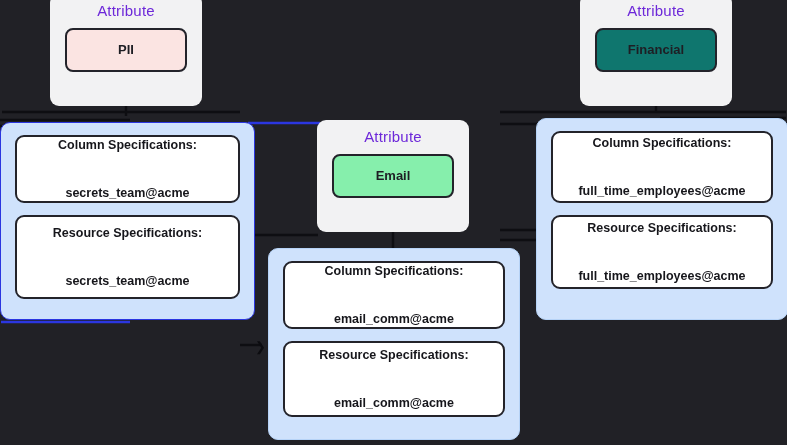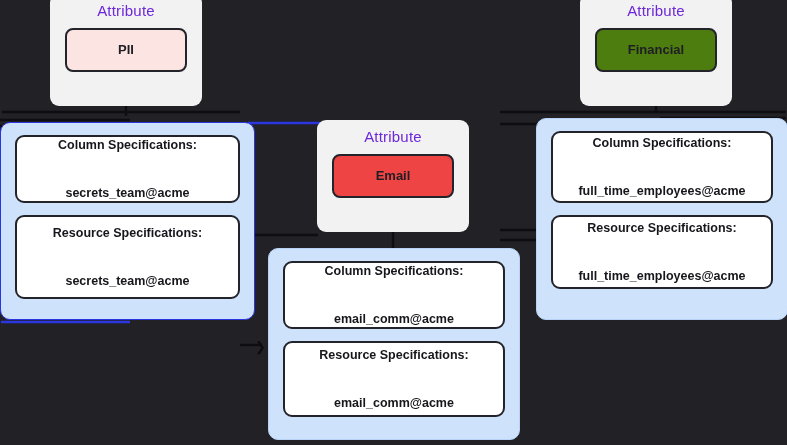--- a/index.html
+++ b/index.html
@@ -56,22 +56,22 @@
     align-items: center;
     justify-content: center;
     font-size: 13px;
     font-weight: bold;
     color: #1e1e24;
     box-sizing: border-box;
     text-align: center;
     line-height: 1.15;
   }
   .chip-pii       { background: #fbe4e2; }
-  .chip-financial { background: #4d7c0f; }
-  .chip-email     { background: #ef4444; }
+  .chip-financial { background: #0f766e; }
+  .chip-email     { background: #86efac; }
 
   
   .spec-group {
     position: absolute;
     background: #cfe2fc;
     border: 1.5px solid #b6d3f7;
     border-radius: 10px;
     box-sizing: border-box;
     padding: 12px 14px;
     display: flex;

